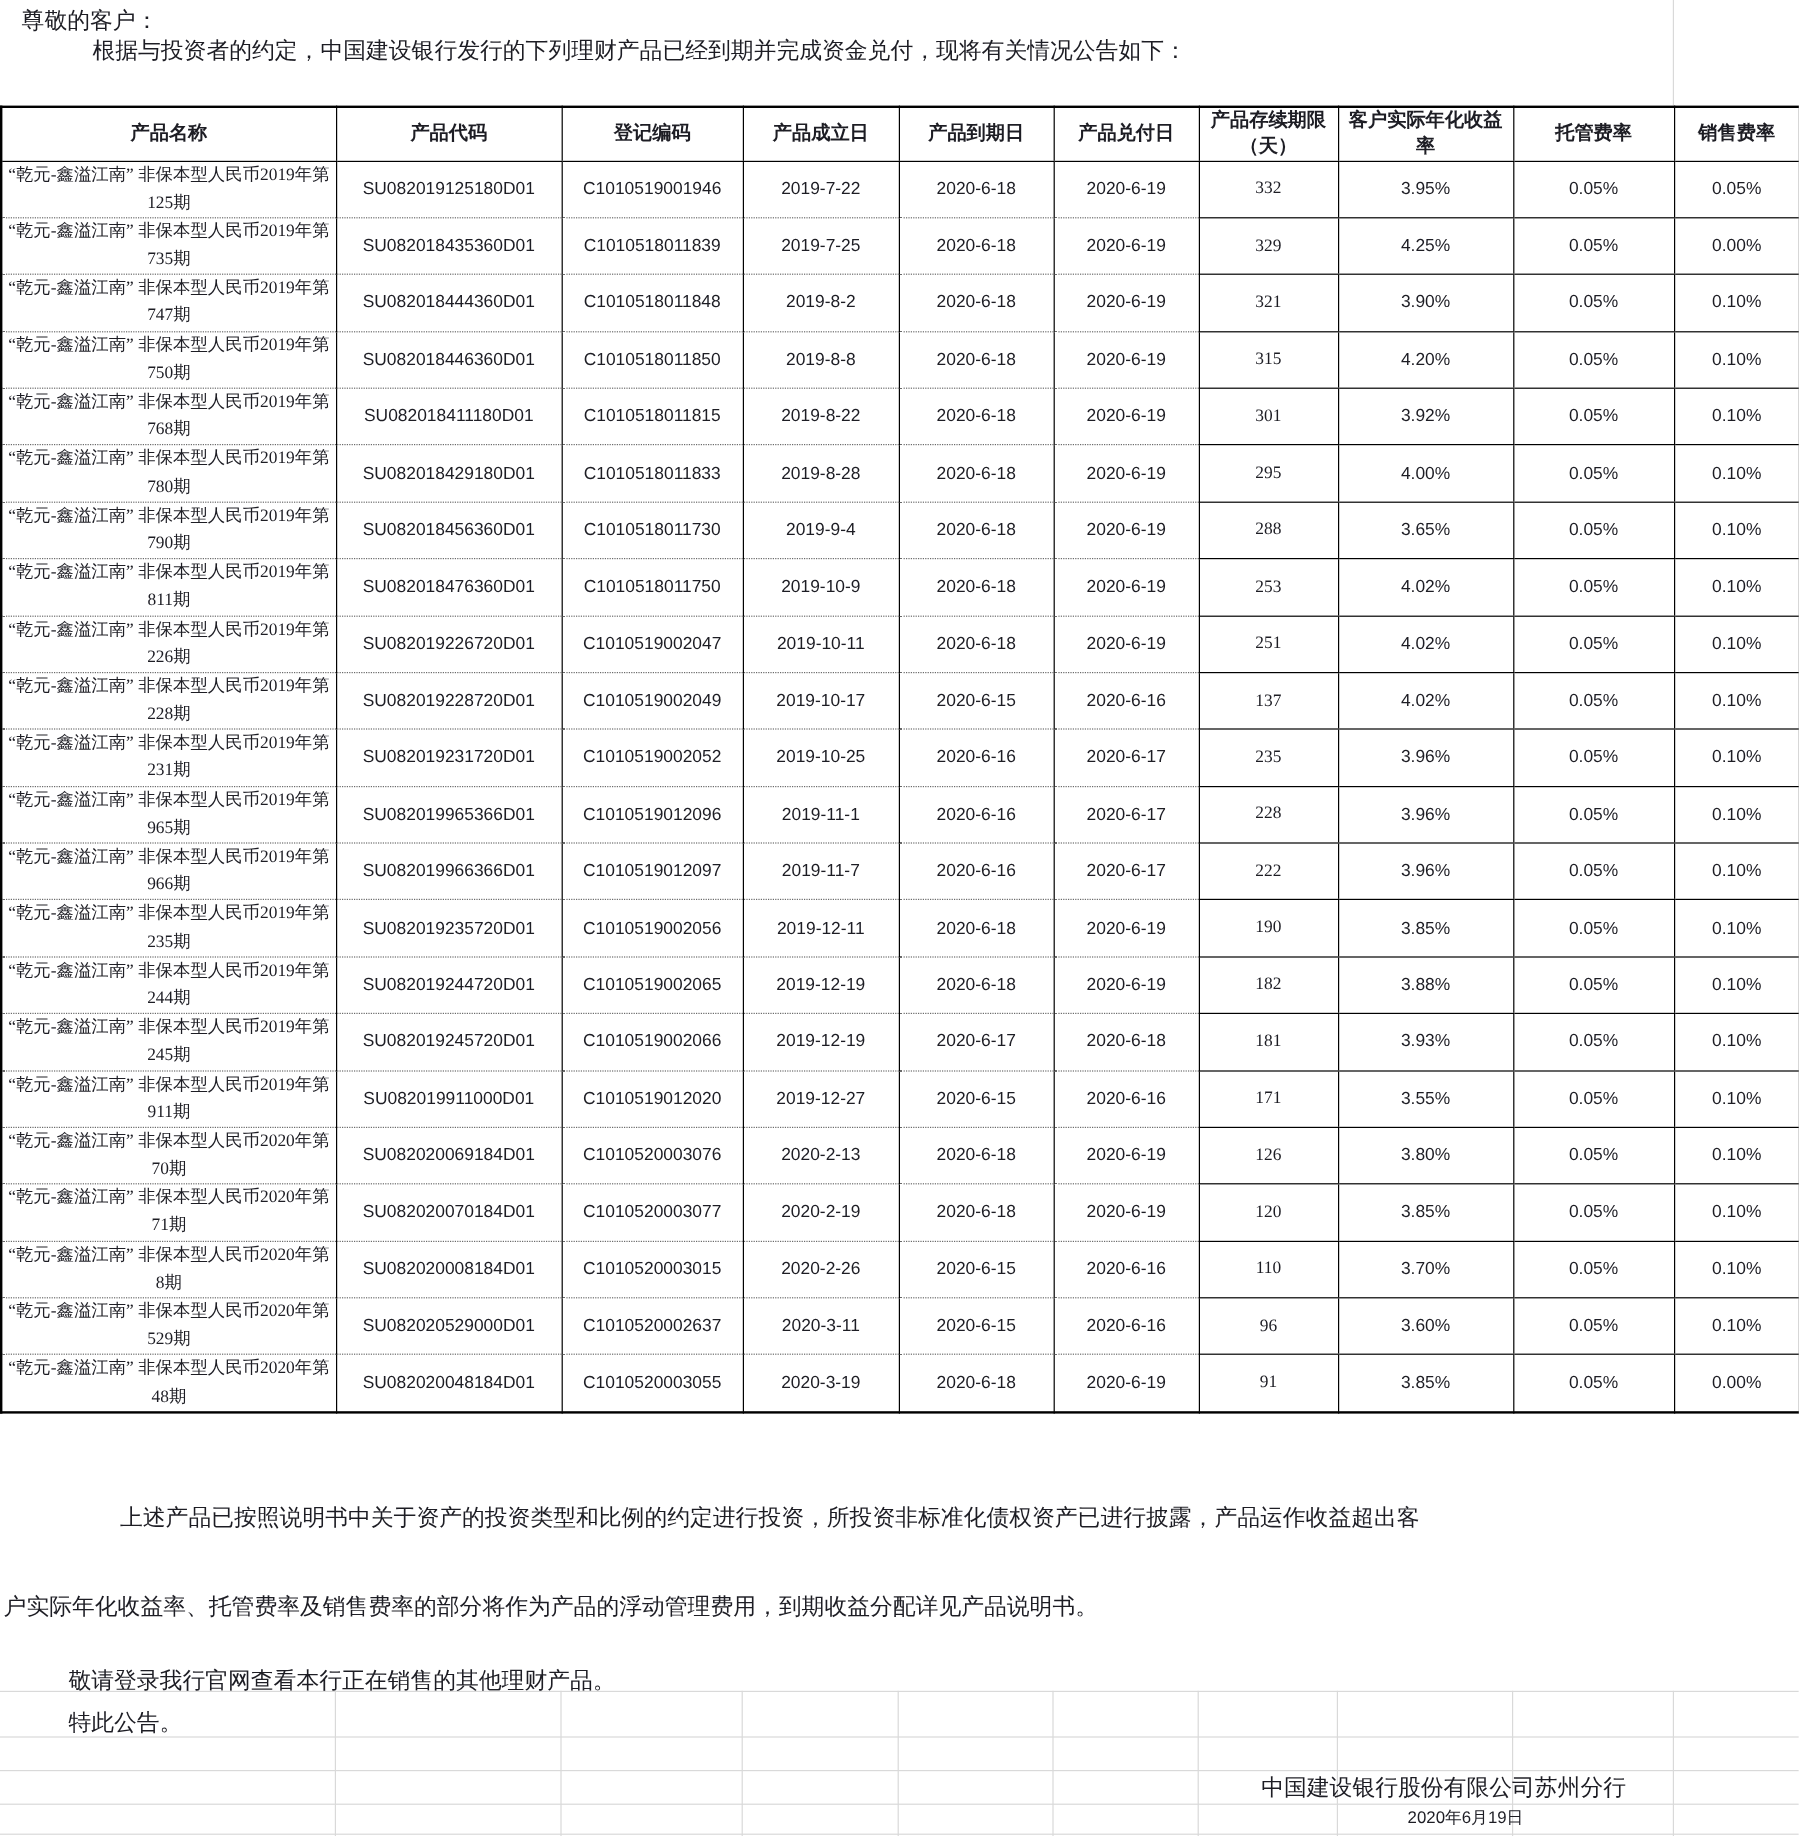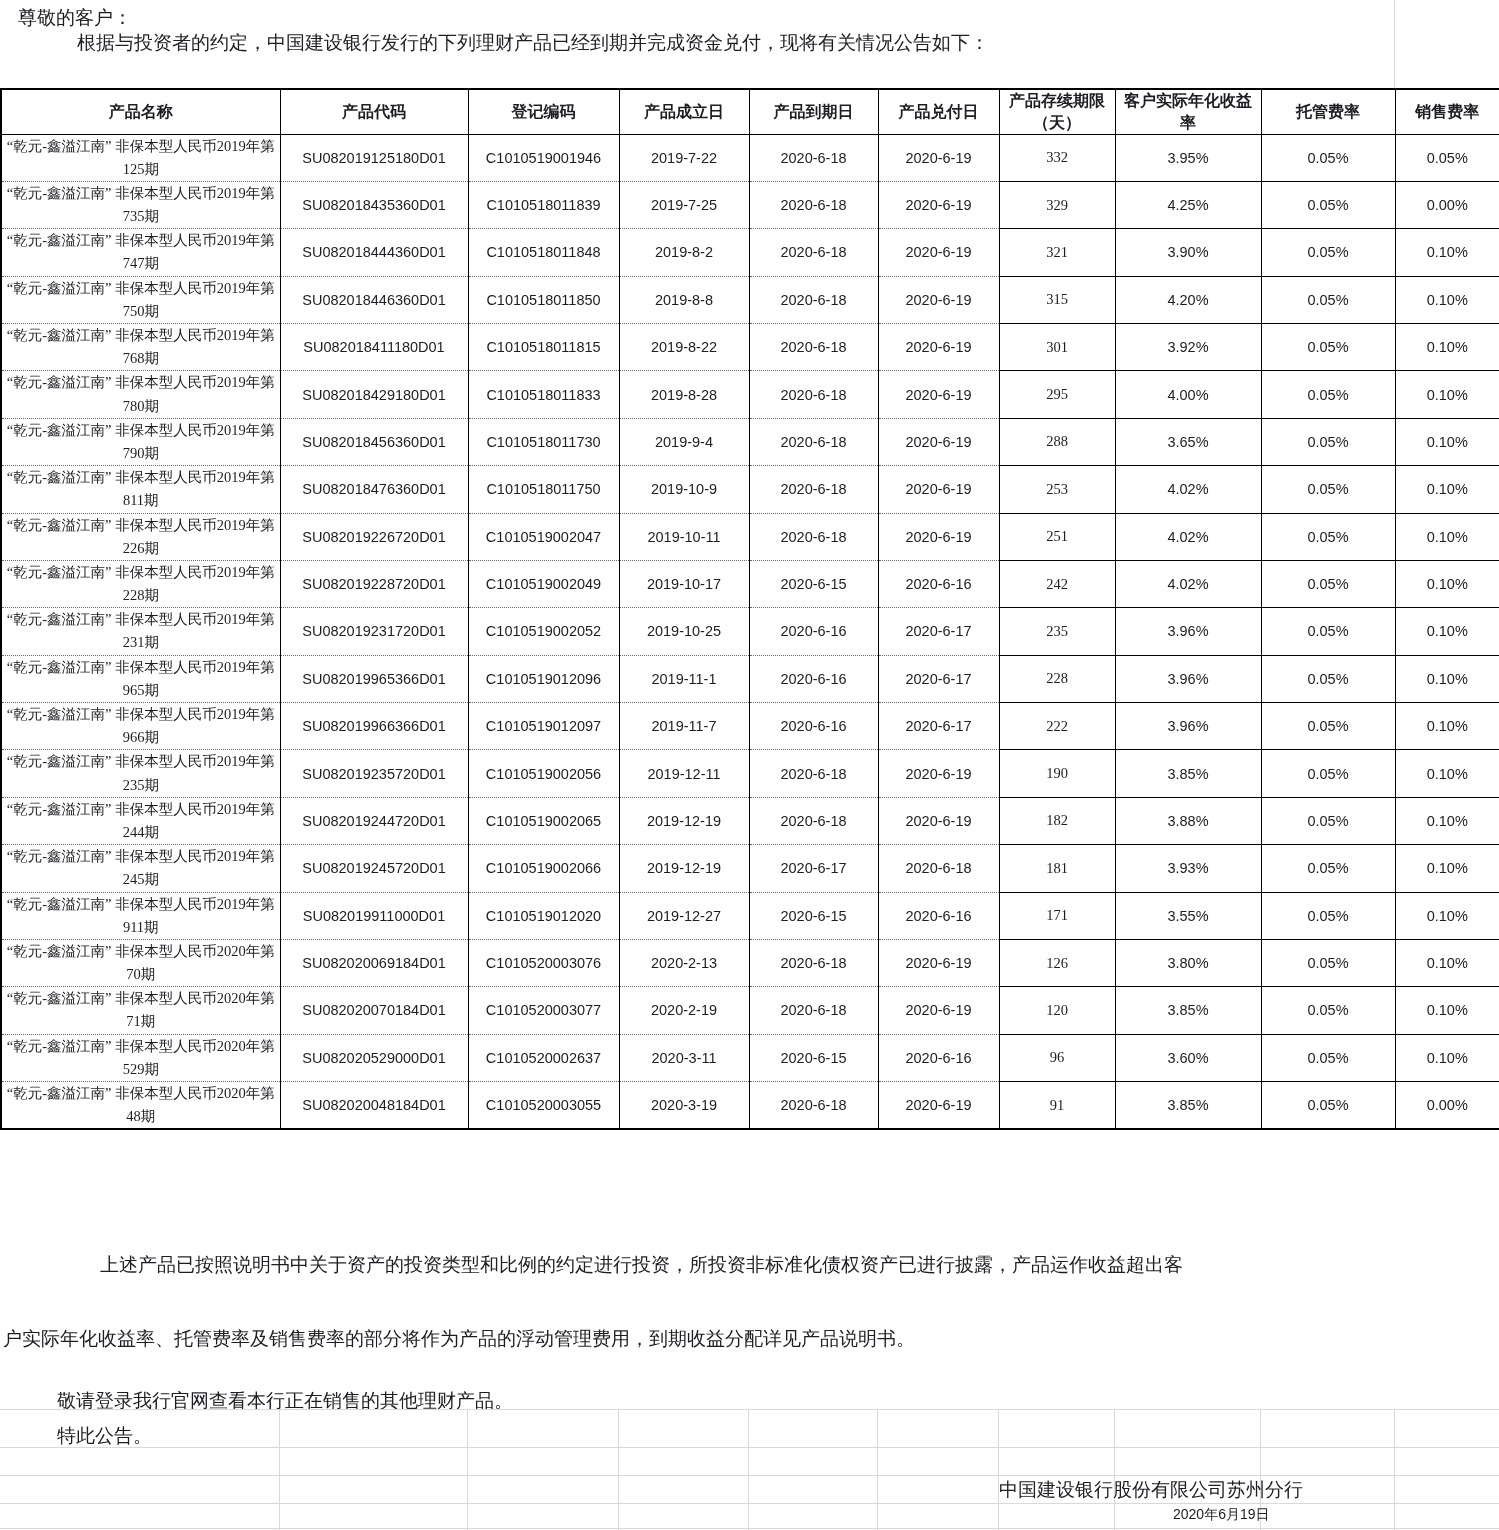--- a/index.html
+++ b/index.html
@@ -208,21 +208,21 @@
         <td>0.10%</td>
       </tr>
 
       <tr>
         <td class="c-name">“乾元-鑫溢江南” 非保本型人民币2019年第228期</td>
         <td>SU082019228720D01</td>
         <td>C1010519002049</td>
         <td>2019-10-17</td>
         <td>2020-6-15</td>
         <td>2020-6-16</td>
-        <td class="c-days">242</td>
+        <td class="c-days">137</td>
         <td>4.02%</td>
         <td>0.05%</td>
         <td>0.10%</td>
       </tr>
 
       <tr>
         <td class="c-name">“乾元-鑫溢江南” 非保本型人民币2019年第231期</td>
         <td>SU082019231720D01</td>
         <td>C1010519002052</td>
         <td>2019-10-25</td>
@@ -331,20 +331,32 @@
         <td>C1010520003077</td>
         <td>2020-2-19</td>
         <td>2020-6-18</td>
         <td>2020-6-19</td>
         <td class="c-days">120</td>
         <td>3.85%</td>
         <td>0.05%</td>
         <td>0.10%</td>
       </tr>
 
+      <tr>
+        <td class="c-name">“乾元-鑫溢江南” 非保本型人民币2020年第8期</td>
+        <td>SU082020008184D01</td>
+        <td>C1010520003015</td>
+        <td>2020-2-26</td>
+        <td>2020-6-15</td>
+        <td>2020-6-16</td>
+        <td class="c-days">110</td>
+        <td>3.70%</td>
+        <td>0.05%</td>
+        <td>0.10%</td>
+      </tr>
 
       <tr>
         <td class="c-name">“乾元-鑫溢江南” 非保本型人民币2020年第529期</td>
         <td>SU082020529000D01</td>
         <td>C1010520002637</td>
         <td>2020-3-11</td>
         <td>2020-6-15</td>
         <td>2020-6-16</td>
         <td class="c-days">96</td>
         <td>3.60%</td>
@@ -380,14 +392,14 @@
 <div class="gridline v" style="left:279px;  top:1409px; height:121px;"></div>
 <div class="gridline v" style="left:467px;  top:1409px; height:121px;"></div>
 <div class="gridline v" style="left:618px;  top:1409px; height:121px;"></div>
 <div class="gridline v" style="left:748px;  top:1409px; height:121px;"></div>
 <div class="gridline v" style="left:877px;  top:1409px; height:121px;"></div>
 <div class="gridline v" style="left:998px;  top:1409px; height:121px;"></div>
 <div class="gridline v" style="left:1114px; top:1409px; height:121px;"></div>
 <div class="gridline v" style="left:1260px; top:1409px; height:121px;"></div>
 <div class="gridline v" style="left:1394px; top:1409px; height:121px;"></div>
 
-<div class="note" style="left:999px; top:1477px;">中国建设银行股份有限公司苏州分行</div>
+<div class="note" style="left:1051px; top:1477px;">中国建设银行股份有限公司苏州分行</div>
 <div class="note" style="left:1173px; top:1506px; font-size:14px;">2020年6月19日</div>
 
 </body></html>

